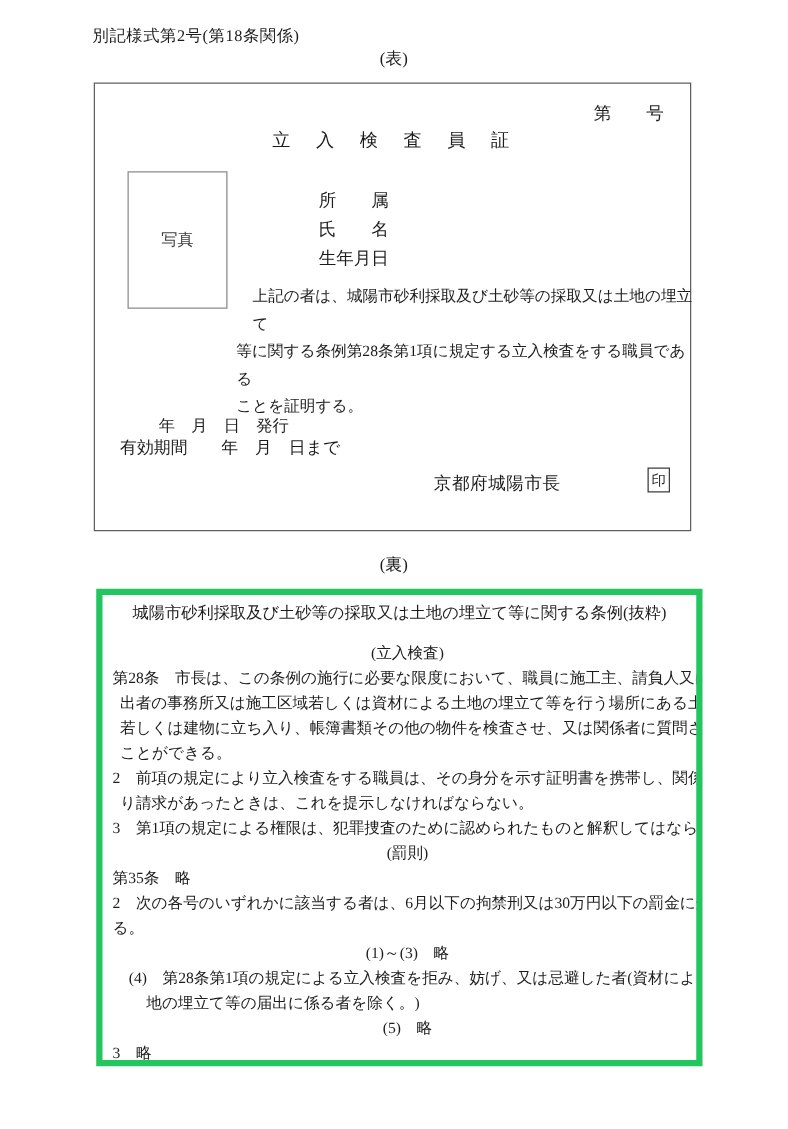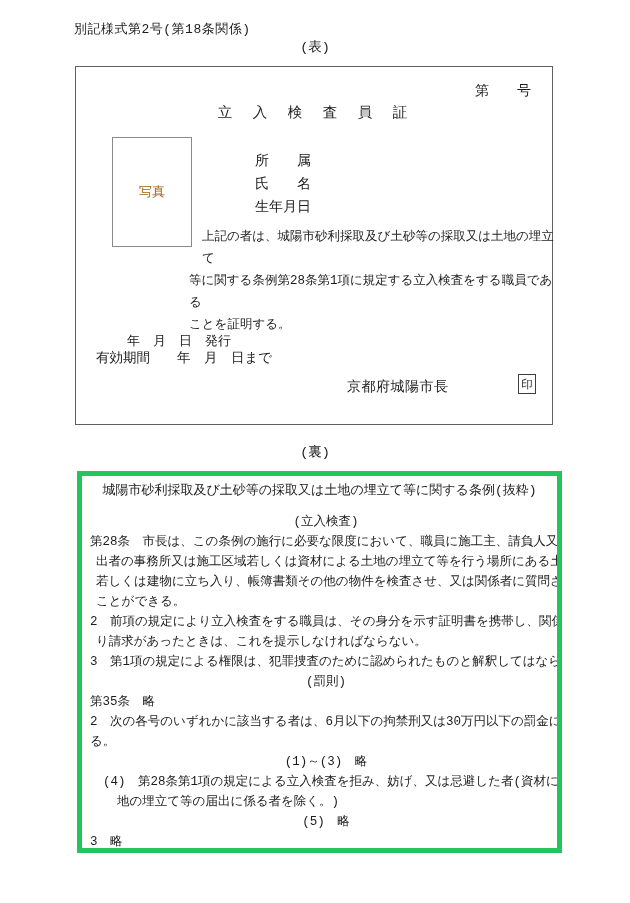--- a/index.html
+++ b/index.html
@@ -1,42 +1,42 @@
 <!DOCTYPE html>
 <html><head>
 <meta charset="utf-8">
 <style>
   html,body { margin:0; padding:0; background:#ffffff; }
   .page {
     position:relative; width:630px; height:903px; background:#ffffff;
-    font-family:Liberation Mono, monospace;
+    font-family:Liberation Serif, serif;
     color:#1c1c1c;
   }
   .abs { position:absolute; }
 
   .form-number { left:74px; top:20px; font-size:13px; letter-spacing:0.5px; }
   .side-label  { left:0; width:630px; text-align:center; font-size:13.5px; }
   .side-label.front { top:38px; }
   .side-label.back  { top:443px; }
 
   
   .front-box {
     left:75px; top:66px; width:476px; height:357px;
     border:1px solid #5f5f5f; background:#fff;
   }
   .serial { top:15px; right:21px; font-size:14px; }
   .cert-title {
     top:36px; left:0; width:100%; text-align:center;
     font-size:14.5px; letter-spacing:3px;
   }
   .photo-box {
-    left:36px; top:70px; width:78px; height:108px;
+    left:26px; top:70px; width:78px; height:108px;
     border:1px solid #8a8a8a;
     display:flex; align-items:center; justify-content:center;
-    font-size:13px; color:#a16207;
+    font-size:13px; color:#404040;
   }
   .fields { left:179px; top:83px; font-size:14px; }
   .field-line { line-height:23px;text-align:right; }
   .statement { left:113px; top:159px; width:365px; font-size:12.5px; line-height:22px; }
   .statement .line1 { padding-left:13px; }
   .issue-line    { left:51px; top:265px; font-size:13px; }
   .validity-line { left:20px; top:282px; font-size:13.5px; }
   .issuer { left:271px; top:311px; font-size:14px; letter-spacing:0.5px; }
   .seal-box {
     left:442px; top:307px; width:16px; height:18px;

